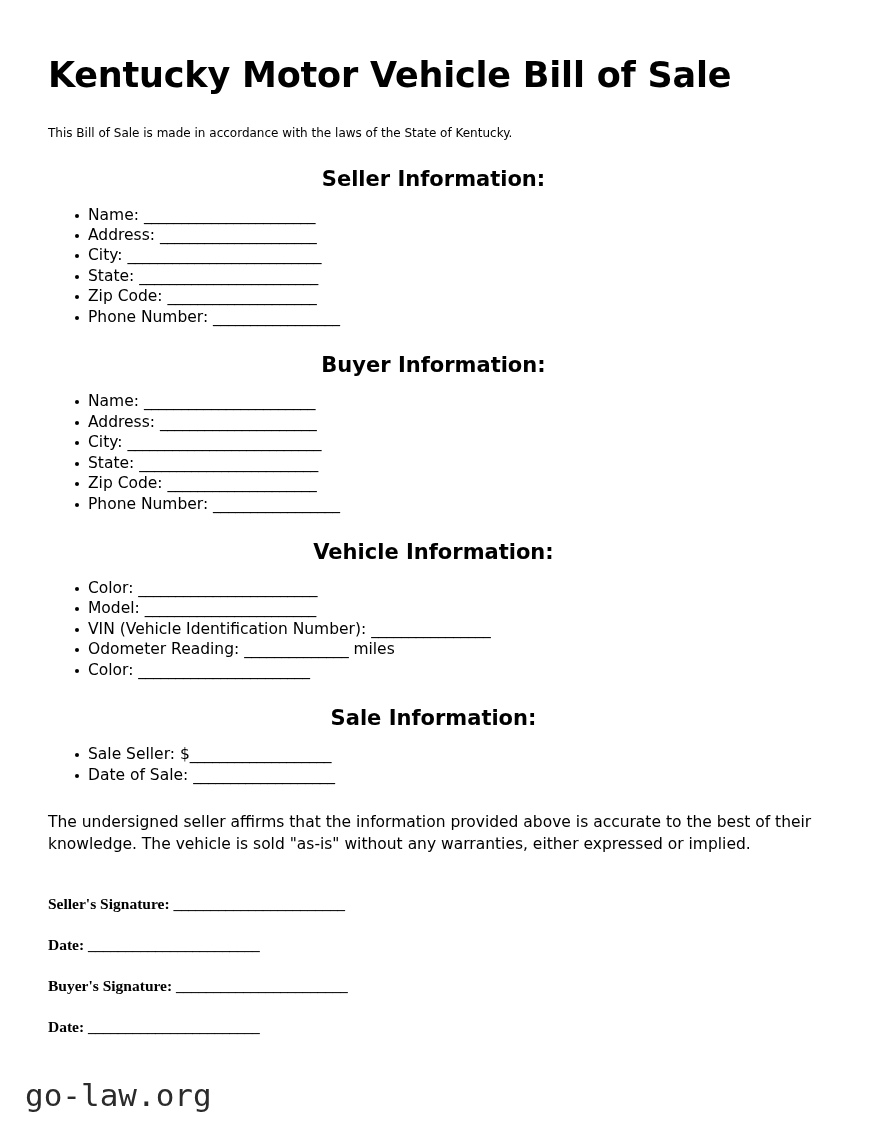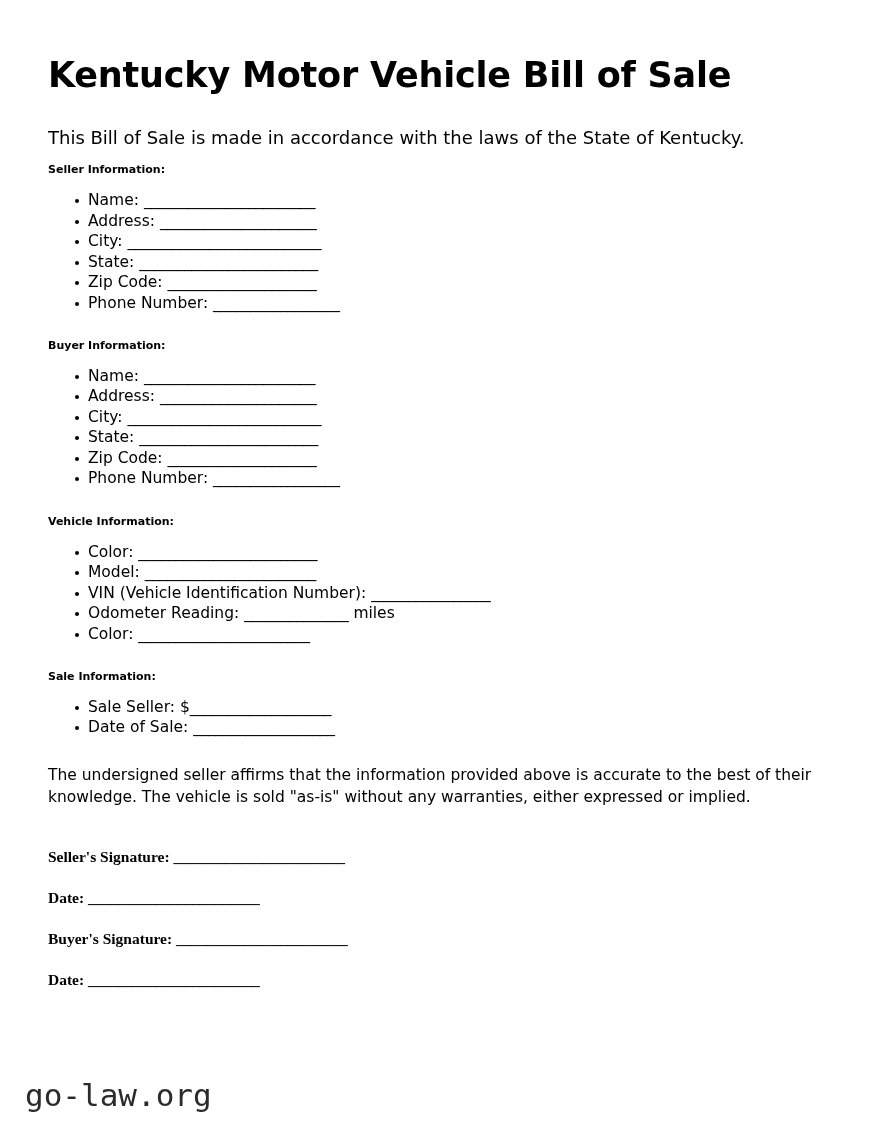--- a/index.html
+++ b/index.html
@@ -23,28 +23,29 @@
     position: relative;
   }
   .doc-title {
     font-size: 35px;
     font-weight: bold;
     letter-spacing: -0.2px;
     line-height: 1.12;
     margin: 0 0 30px 0;
   }
   .intro {
-    font-size: 18px;
+    font-size: 12px;
     line-height: 1.45;
-    margin: 0 0 12px 0;
+    margin: 0 0 24px 0;
   }
   .section-heading {
-    font-size: 11px;
+    font-size: 21px;
     font-weight: bold;
     margin: 0 0 14px 0;
+    text-align: center;
   }
   .field-list {
     list-style: none;
     margin: 0 0 26px 0;
     padding: 0;
   }
   .field-item {
     font-size: 15.5px;
     line-height: 1.32;
     position: relative;

